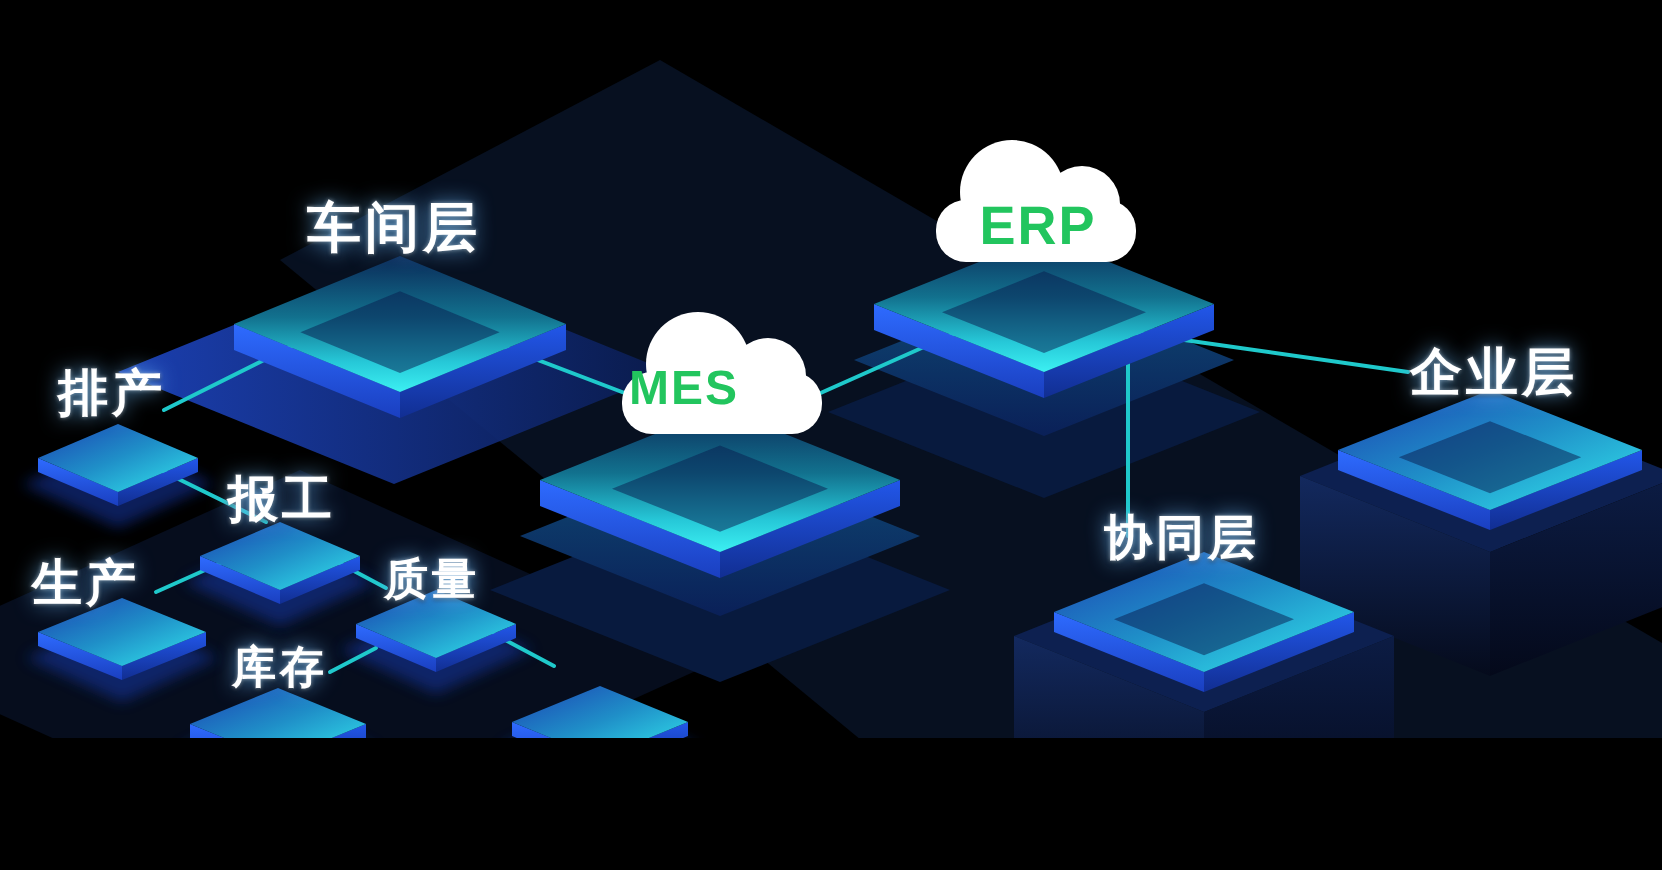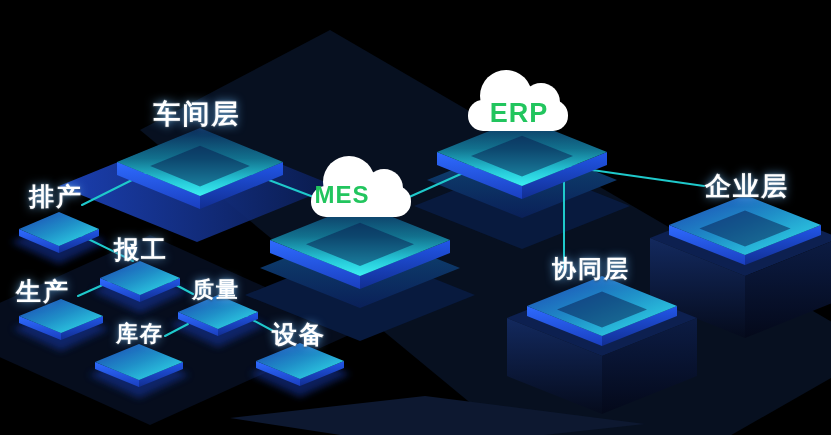--- a/index.html
+++ b/index.html
@@ -1,17 +1,17 @@
 <!DOCTYPE html>
 <html><head>
 <meta charset="utf-8">
 <style>
   html,body{margin:0;padding:0;background:#000;}
   #stage{
-    position:relative;width:831px;height:435px;background:#000;overflow:hidden;
+    position:relative;width:831px;height:369px;background:#000;overflow:hidden;
     font-family:"Liberation Sans","DejaVu Sans",sans-serif;
   }
   #scene{position:absolute;left:0;top:0;}
   .lbl{
     position:absolute;color:#fff;font-weight:700;white-space:nowrap;
     transform:translateX(-50%);letter-spacing:2px;
     text-shadow:0 0 10px rgba(110,190,255,.85),0 0 2px rgba(255,255,255,.55),0 1px 2px rgba(0,0,0,.6);
   }
   .cloud-lbl{
     position:absolute;font-weight:700;white-space:nowrap;color:#22c55e;
@@ -182,19 +182,18 @@
         </g>
       </g>
   </svg>
 
   <div class="lbl" id="lbl-workshop">车间层</div>
   <div class="lbl" id="lbl-scheduling">排产</div>
   <div class="lbl" id="lbl-reporting">报工</div>
   <div class="lbl" id="lbl-production">生产</div>
   <div class="lbl" id="lbl-quality">质量</div>
   <div class="lbl" id="lbl-inventory">库存</div>
-  <div class="lbl" id="lbl-equipment">设备</div>
   <div class="lbl" id="lbl-enterprise">企业层</div>
   <div class="lbl" id="lbl-collaboration">协同层</div>
   <div class="cloud-lbl" id="lbl-mes">MES</div>
   <div class="cloud-lbl" id="lbl-erp">ERP</div>
 
 </div>
 
 </body></html>

